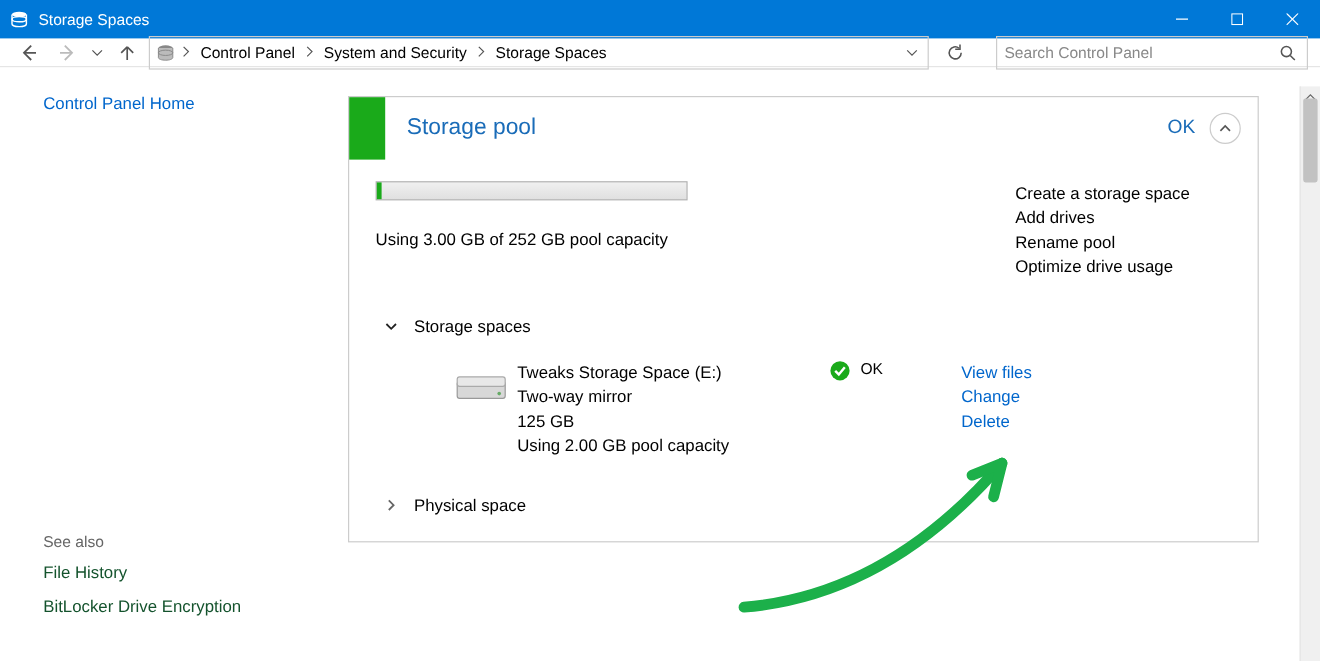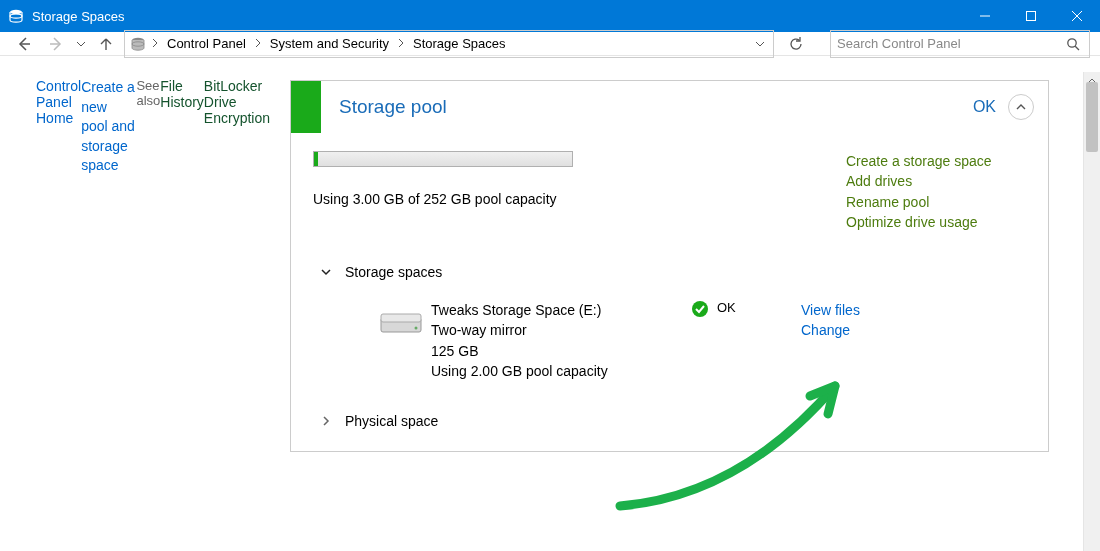--- a/index.html
+++ b/index.html
@@ -29,21 +29,21 @@
   .addr-drop { width: 18px; display:flex; align-items:center; justify-content:center; color:#555; }
   .refresh-btn { width: 28px; height: 26px; margin-left: 4px; display:flex; align-items:center; justify-content:center; color:#555; border:1px solid transparent; }
 
   .searchbox { width: 260px; height: 28px; border: 1px solid #ccc; display: flex; align-items: center; padding: 0 6px; margin-left: 16px; color:#666;gap:46px; }
   .searchbox input { border: none; outline: none; flex: 1; font-size: 13px; color:#000; }
   .searchbox input::placeholder { color:#888; }
   .search-icon { width: 20px; display:flex; align-items:center; justify-content:center; color:#555;}
 
   
   .body-area { display: flex; height: calc(551px - 32px - 40px); }
-  .sidebar { width: 290px; padding: 22px 20px 10px 36px; display: flex; }
+  .sidebar { width: 290px; padding: 22px 20px 10px 36px; display: flex; flex-direction: column; }
   .sidebar .link { color: #0066cc; font-size: 14px; margin-bottom: 6px; cursor: pointer; }
   .sidebar .link.big { margin-bottom: 22px; }
   .sidebar .link.wrap { line-height: 1.4; }
   .sidebar .spacer { flex: 1; }
   .see-also { color: #666; font-size: 13px; margin-bottom: 10px; }
   .see-link { color: #14532d; font-size: 14px; margin-bottom: 12px; cursor:pointer; }
 
   .content { flex: 1; padding: 24px 51px 10px 0; position: relative; }
   .panel { border: 1px solid #ccc; }
   .panel-header { display: flex; align-items: center; height: 52px; }
@@ -52,21 +52,21 @@
   .ok-text { color: #1a6cb8; font-size: 16px; margin-right: 12px; }
   .collapse-btn { width: 26px; height: 26px; border: 1px solid #ccc; border-radius: 50%; display:flex; align-items:center; justify-content:center; margin-right: 14px; color:#555; }
 
   .panel-body { padding: 18px 22px 18px 22px; }
   .usage-row { display: flex; }
   .usage-left { flex: 1; }
   .progress { width: 260px; height: 16px; border: 1px solid #b0b0b0; background: linear-gradient(#f0f0f0,#e0e0e0); position: relative; }
   .progress-fill { position:absolute; left:0; top:0; bottom:0; width: 4px; background: #1aaa1a; }
   .usage-text { margin-top: 24px; font-size: 14px; }
   .actions { width: 180px; }
-  .actions .alink { color: #4d7c0f; font-size: 14px; line-height: 1.45; cursor:pointer; display:block; }
+  .actions .alink { color: #000000; font-size: 14px; line-height: 1.45; cursor:pointer; display:block; }
 
   .section { margin-top: 28px; }
   .section-header { display:flex; align-items:center; gap: 12px; padding: 4px 0 4px 6px; }
   .section-header .chev { width:14px; display:flex; align-items:center; justify-content:center; color:#222; }
   .section-header .label { font-size: 14px; }
 
   .space-row { display:flex; margin-top: 16px; padding-left: 58px; }
   .drive-icon { width: 60px; display:flex; align-items:flex-start; justify-content:center; padding-top: 8px; }
   .space-info { width: 260px; font-size: 14px; line-height: 1.45; }
   .ok-col { width: 110px; display:flex; align-items:flex-start; gap:8px; padding-top:0; }
@@ -181,21 +181,20 @@
           <circle cx="6" cy="6" r="4.2" fill="none" stroke="#555" stroke-width="1.3"></circle>
           <line x1="9.2" y1="9.2" x2="13" y2="13" stroke="#555" stroke-width="1.3"></line>
         </svg>
     </span>
   </div>
 </div>
 
 <div class="body-area">
   <div class="sidebar">
     <div class="link big">Control Panel Home</div>
-    <div class="link wrap">Create a new pool and storage space</div>
     <div class="spacer"></div>
     <div class="see-also">See also</div>
     <div class="see-link">File History</div>
     <div class="see-link">BitLocker Drive Encryption</div>
   </div>
 
   <div class="content">
     <div class="panel">
       <div class="panel-header">
         <div class="green-strip"></div>
@@ -253,20 +252,21 @@
                 <svg width="18" height="18" viewBox="0 0 18 18">
                     <circle cx="9" cy="9" r="8" fill="#1aaa1a"></circle>
                     <path d="M5 9 L8 12 L13 6" fill="none" stroke="#fff" stroke-width="2"></path>
                   </svg>
               </span>
               <span>OK</span>
             </div>
             <div class="space-actions">
               <span class="alink">View files</span>
               <span class="alink">Change</span>
+              <span class="alink">Delete</span>
             </div>
           </div>
         </div>
 
         <div class="section">
           <div class="section-header">
             <span class="chev">
                 <svg width="12" height="12">
                   <path d="M4 2 L8 6 L4 10" fill="none" stroke="#666" stroke-width="1.5"></path>
                 </svg>

